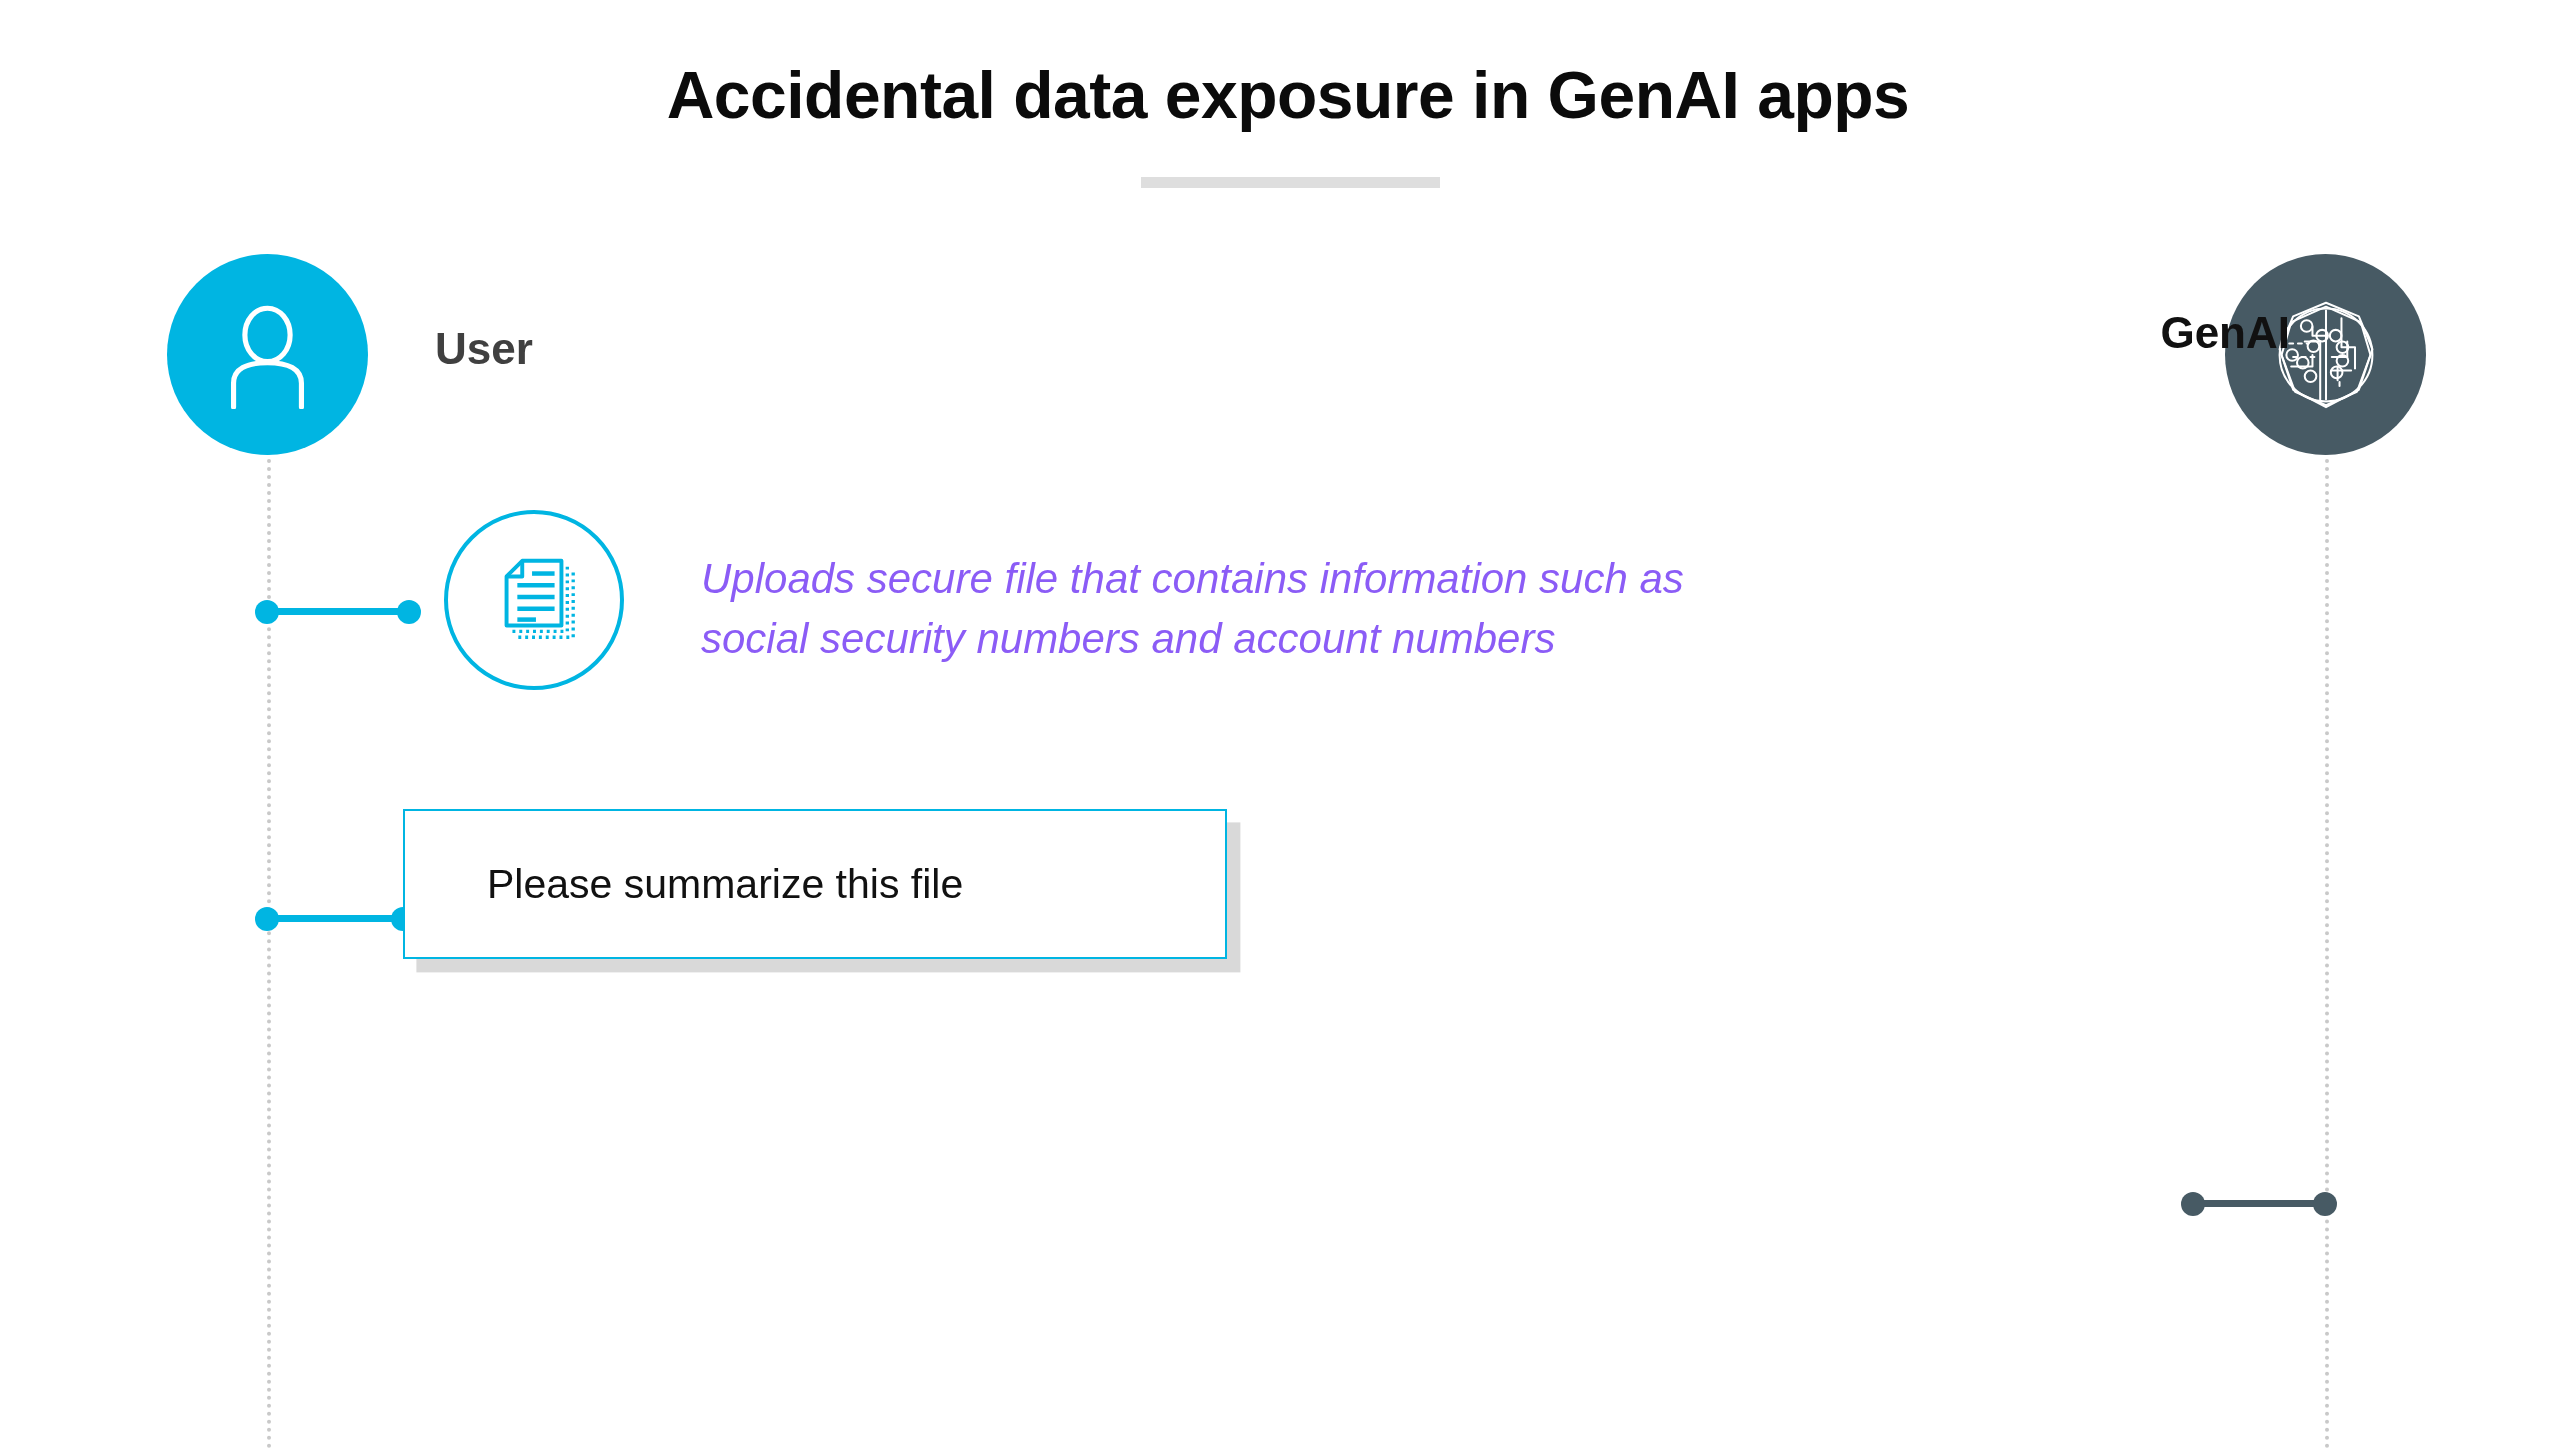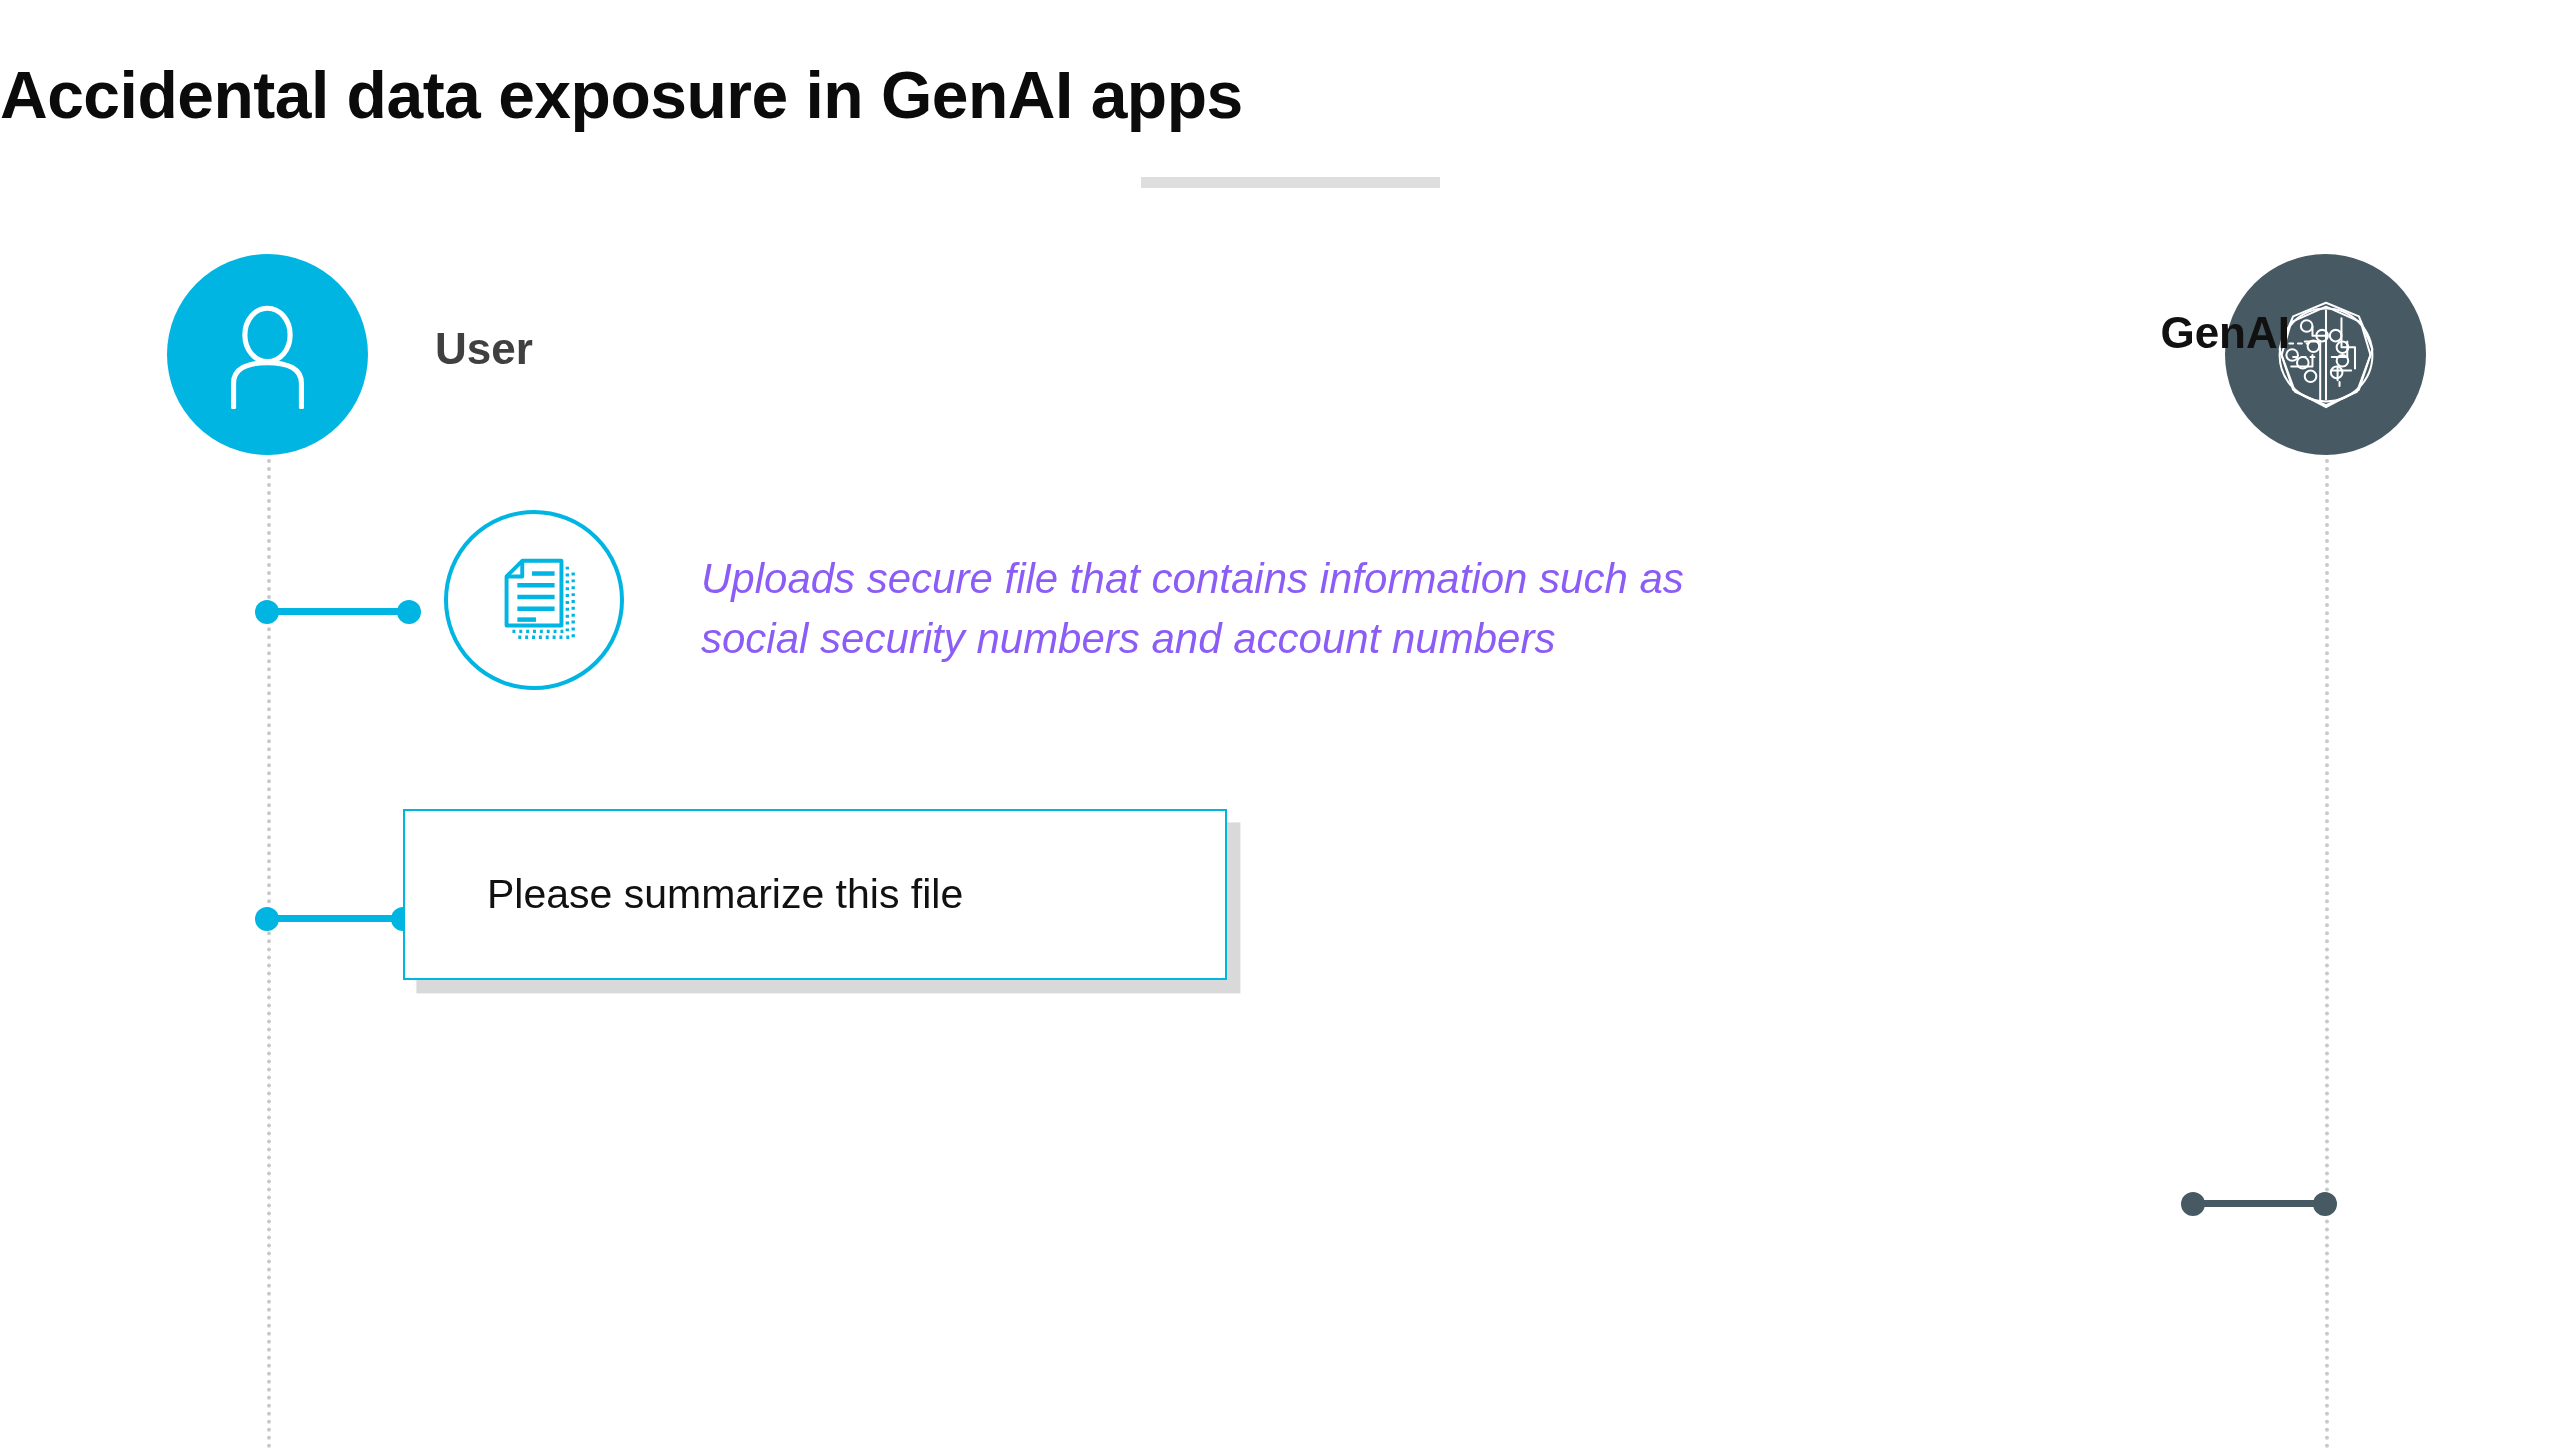--- a/index.html
+++ b/index.html
@@ -17,20 +17,21 @@
     background: #ffffff;
     overflow: hidden;
   }
 
   
   .title {
     position: absolute;
     left: 0;
     top: 57px;
     width: 2576px;
+    text-align: center;
     font-size: 66px;
     font-weight: bold;
     color: #0b0b0b;
     letter-spacing: -0.5px;
     white-space: nowrap;
   }
   .title-rule {
     position: absolute;
     left: 1141px;
     top: 177px;
@@ -108,21 +109,21 @@
   .msgbox .msgtext {
     font-size: 41px;
     color: #111111;
     width: 100%;
   }
 
   .msgbox.user-msg {
     left: 403px;
     top: 809px;
     width: 824px;
-    height: 171px;
+    height: 150px;
     border: 2.6px solid #00b5e2;
     box-shadow: 13.4px 13.4px 0 0 #d9d9d9;
   }
   .msgbox.user-msg .msgtext {
     padding-left: 82px;
     text-align: left;
   }
 
   .msgbox.genai-msg {
     left: 861px;

